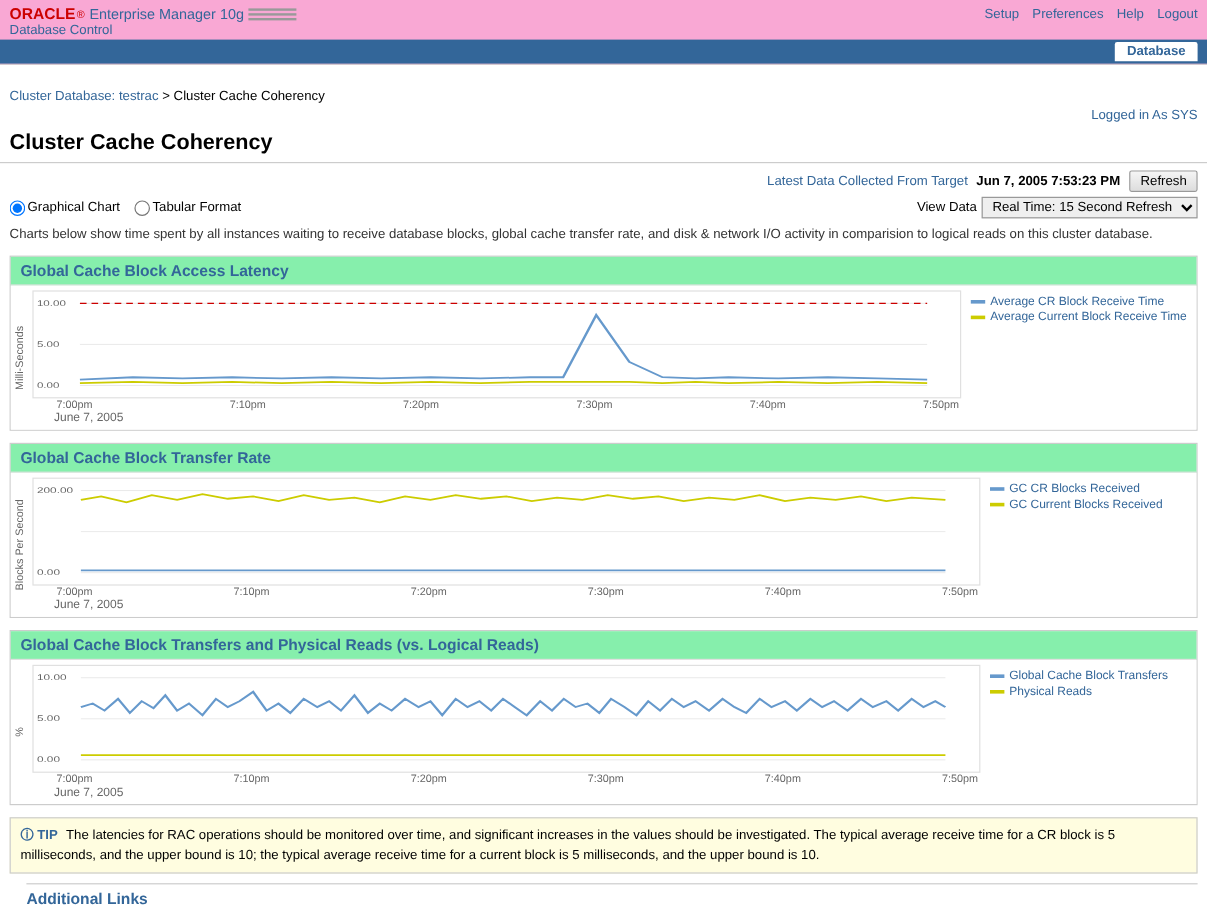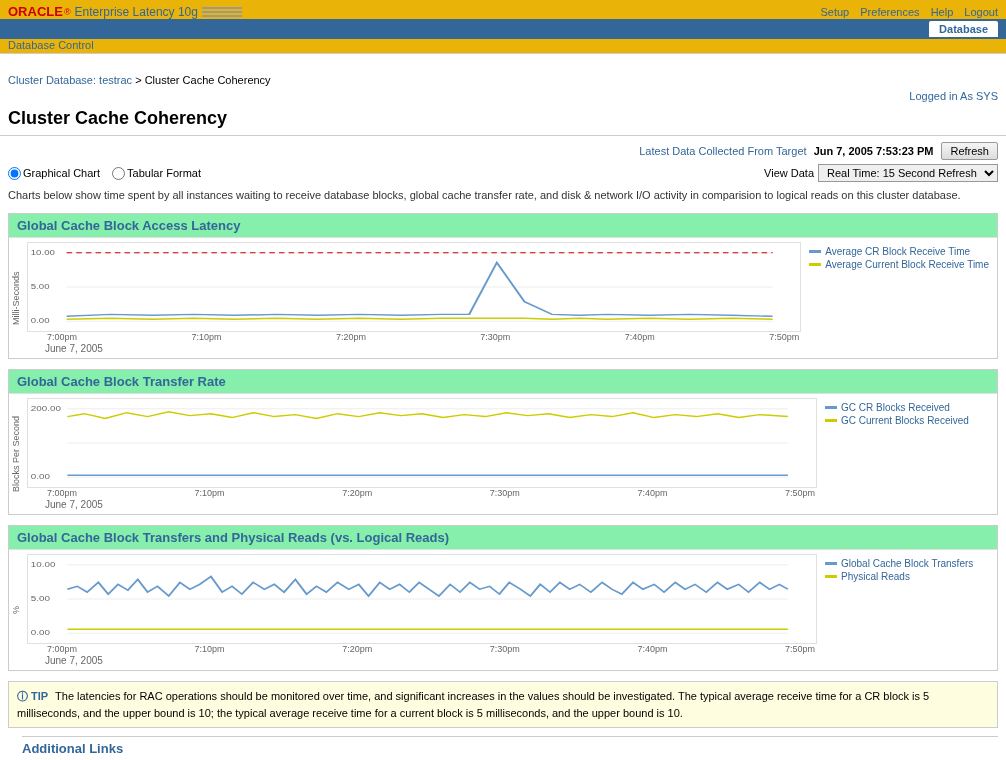--- a/index.html
+++ b/index.html
@@ -1,19 +1,19 @@
 <!DOCTYPE html>
 <html><head>
   <meta charset="utf-8">
   <style>
     * { margin: 0; padding: 0; box-sizing: border-box; }
     body { font-family: Arial, Helvetica, sans-serif; font-size: 12px; background: #fff; color: #000; width: 1006px; }
 
     
-    #header { background: #eab308; border-bottom: 1px solid #ccc; padding: 0; }
+    #header { background: #f9a8d4; border-bottom: 1px solid #ccc; padding: 0; }
     #header-top { display: flex; justify-content: space-between; align-items: flex-start; padding: 4px 8px 0 8px; }
     #oracle-logo { display: flex; align-items: center; }
     .oracle-text { color: #cc0000; font-weight: bold; font-size: 13px; }
     .em-text { color: #336699; font-size: 12px; margin-left: 4px; }
     .em-lines { display: inline-block; width: 40px; height: 10px; margin-left: 4px; vertical-align: middle; }
     .em-lines div { height: 2px; background: #999; margin-bottom: 2px; }
     #header-nav { font-size: 11px; padding-top: 2px; }
     #header-nav a { color: #336699; text-decoration: none; margin-left: 8px; }
     #db-control { font-size: 11px; color: #336699; padding: 0 8px 2px 8px; }
     #db-tab-bar { background: #336699; text-align: right; padding: 2px 8px; }
@@ -76,38 +76,38 @@
     svg { display: block; }
   </style>
 </head>
 <body>
 
 <div id="header">
   <div id="header-top">
     <div id="oracle-logo">
       <span class="oracle-text">ORACLE</span>
       <span style="font-size:9px;color:#cc0000;vertical-align:super;margin-left:1px;">®</span>
-      <span class="em-text">Enterprise Latency 10g</span>
+      <span class="em-text">Enterprise Manager 10g</span>
       <div class="em-lines">
         <div></div>
           <div></div>
           <div></div>
       </div>
     </div>
     <div id="header-nav">
       <a href="#">Setup</a>
       <a href="#">Preferences</a>
       <a href="#">Help</a>
       <a href="#">Logout</a>
     </div>
   </div>
+  <div id="db-control">Database Control</div>
   <div id="db-tab-bar">
     <span id="db-tab">Database</span>
   </div>
-  <div id="db-control">Database Control</div>
 </div>
 
 <div id="breadcrumb">
   <div>
     <a href="#">Cluster Database: testrac</a>
     <span> &gt; </span>
     <span>Cluster Cache Coherency</span>
   </div>
   <div id="logged-in">Logged in As SYS</div>
 </div>

